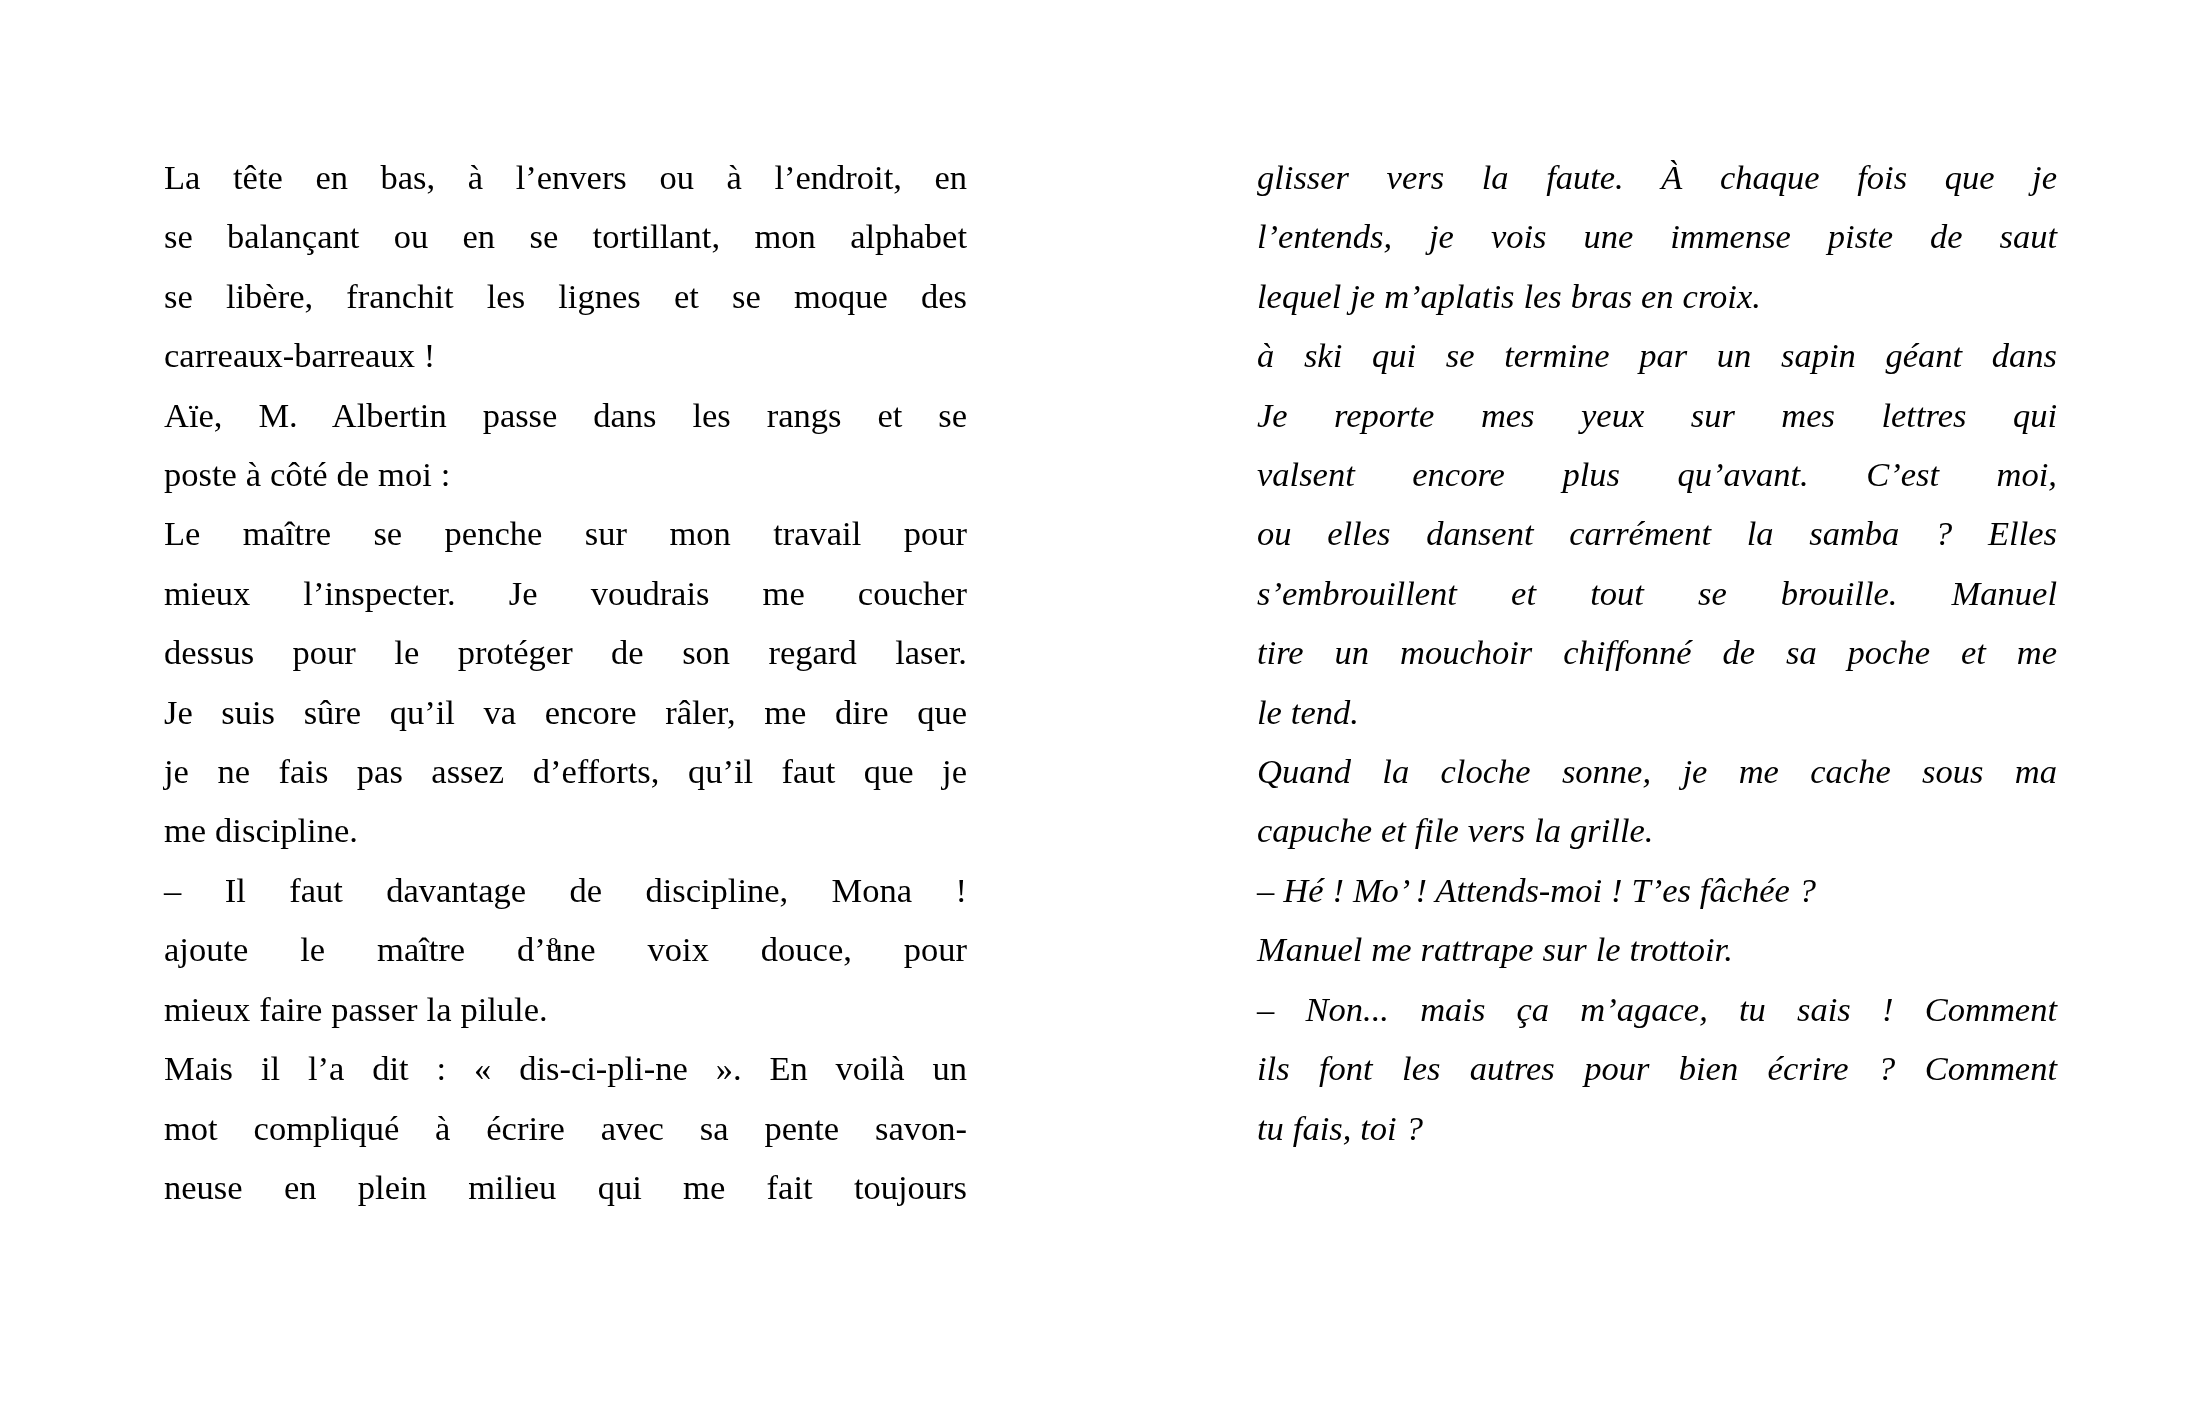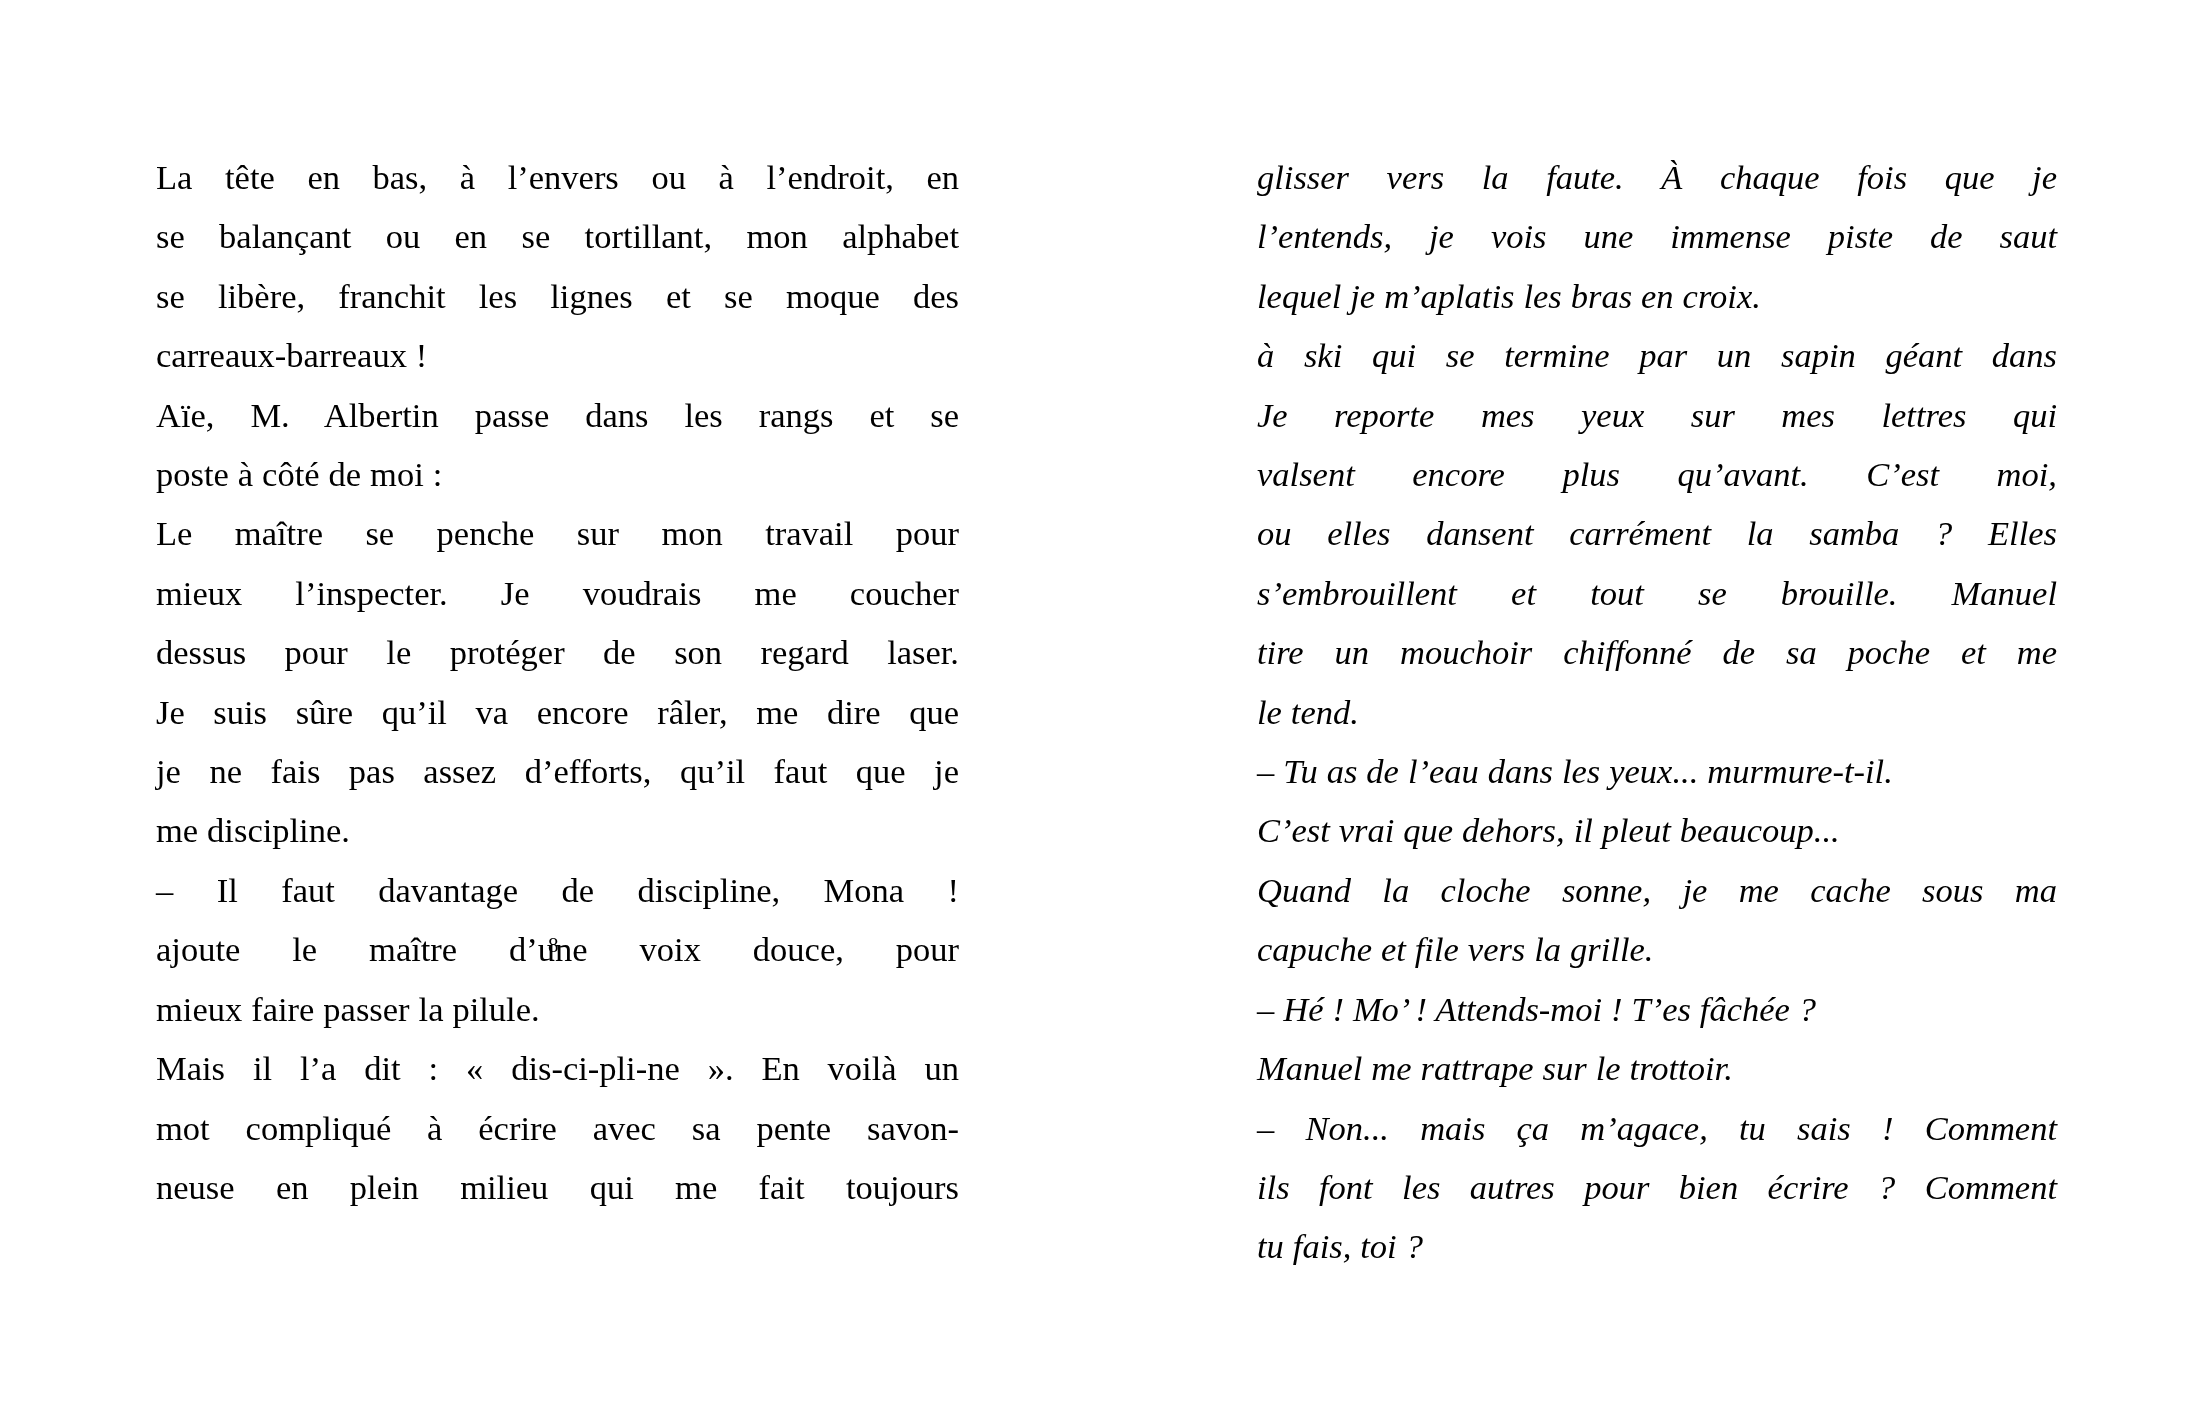--- a/index.html
+++ b/index.html
@@ -40,21 +40,21 @@
     font-size: 34.5px;
     line-height: 59.4px;
     text-align: justify;
     text-justify: inter-word;
     -webkit-hyphens: none;
     hyphens: none;
     word-spacing: 0.01em;
   }
 
   .page-left .text-block {
-    left: 156px;
+    left: 164px;
     width: 803px;
   }
   .page-right .text-block {
     left: 155px;   
     width: 800px;
   }
 
   
   .para {
     margin: 0;
@@ -143,24 +143,20 @@
 
       <div class="para">
         <span class="line">Je reporte mes yeux sur mes lettres qui</span>
         <span class="line">valsent encore plus qu’avant. C’est moi,</span>
         <span class="line">ou elles dansent carrément la samba ? Elles</span>
         <span class="line">s’embrouillent et tout se brouille. Manuel</span>
         <span class="line">tire un mouchoir chiffonné de sa poche et me</span>
         <span class="line last">le tend.</span>
       </div>
 
-      <div class="para">
-        <span class="line last">– Tu as de l’eau dans les yeux... murmure-t-il.</span>
-        <span class="line last">C’est vrai que dehors, il pleut beaucoup...</span>
-      </div>
 
       <div class="para">
         <span class="line">Quand la cloche sonne, je me cache sous ma</span>
         <span class="line last">capuche et file vers la grille.</span>
       </div>
 
       <div class="para">
         <span class="line last">– Hé ! Mo’ ! Attends-moi ! T’es fâchée ?</span>
         <span class="line last">Manuel me rattrape sur le trottoir.</span>
       </div>

